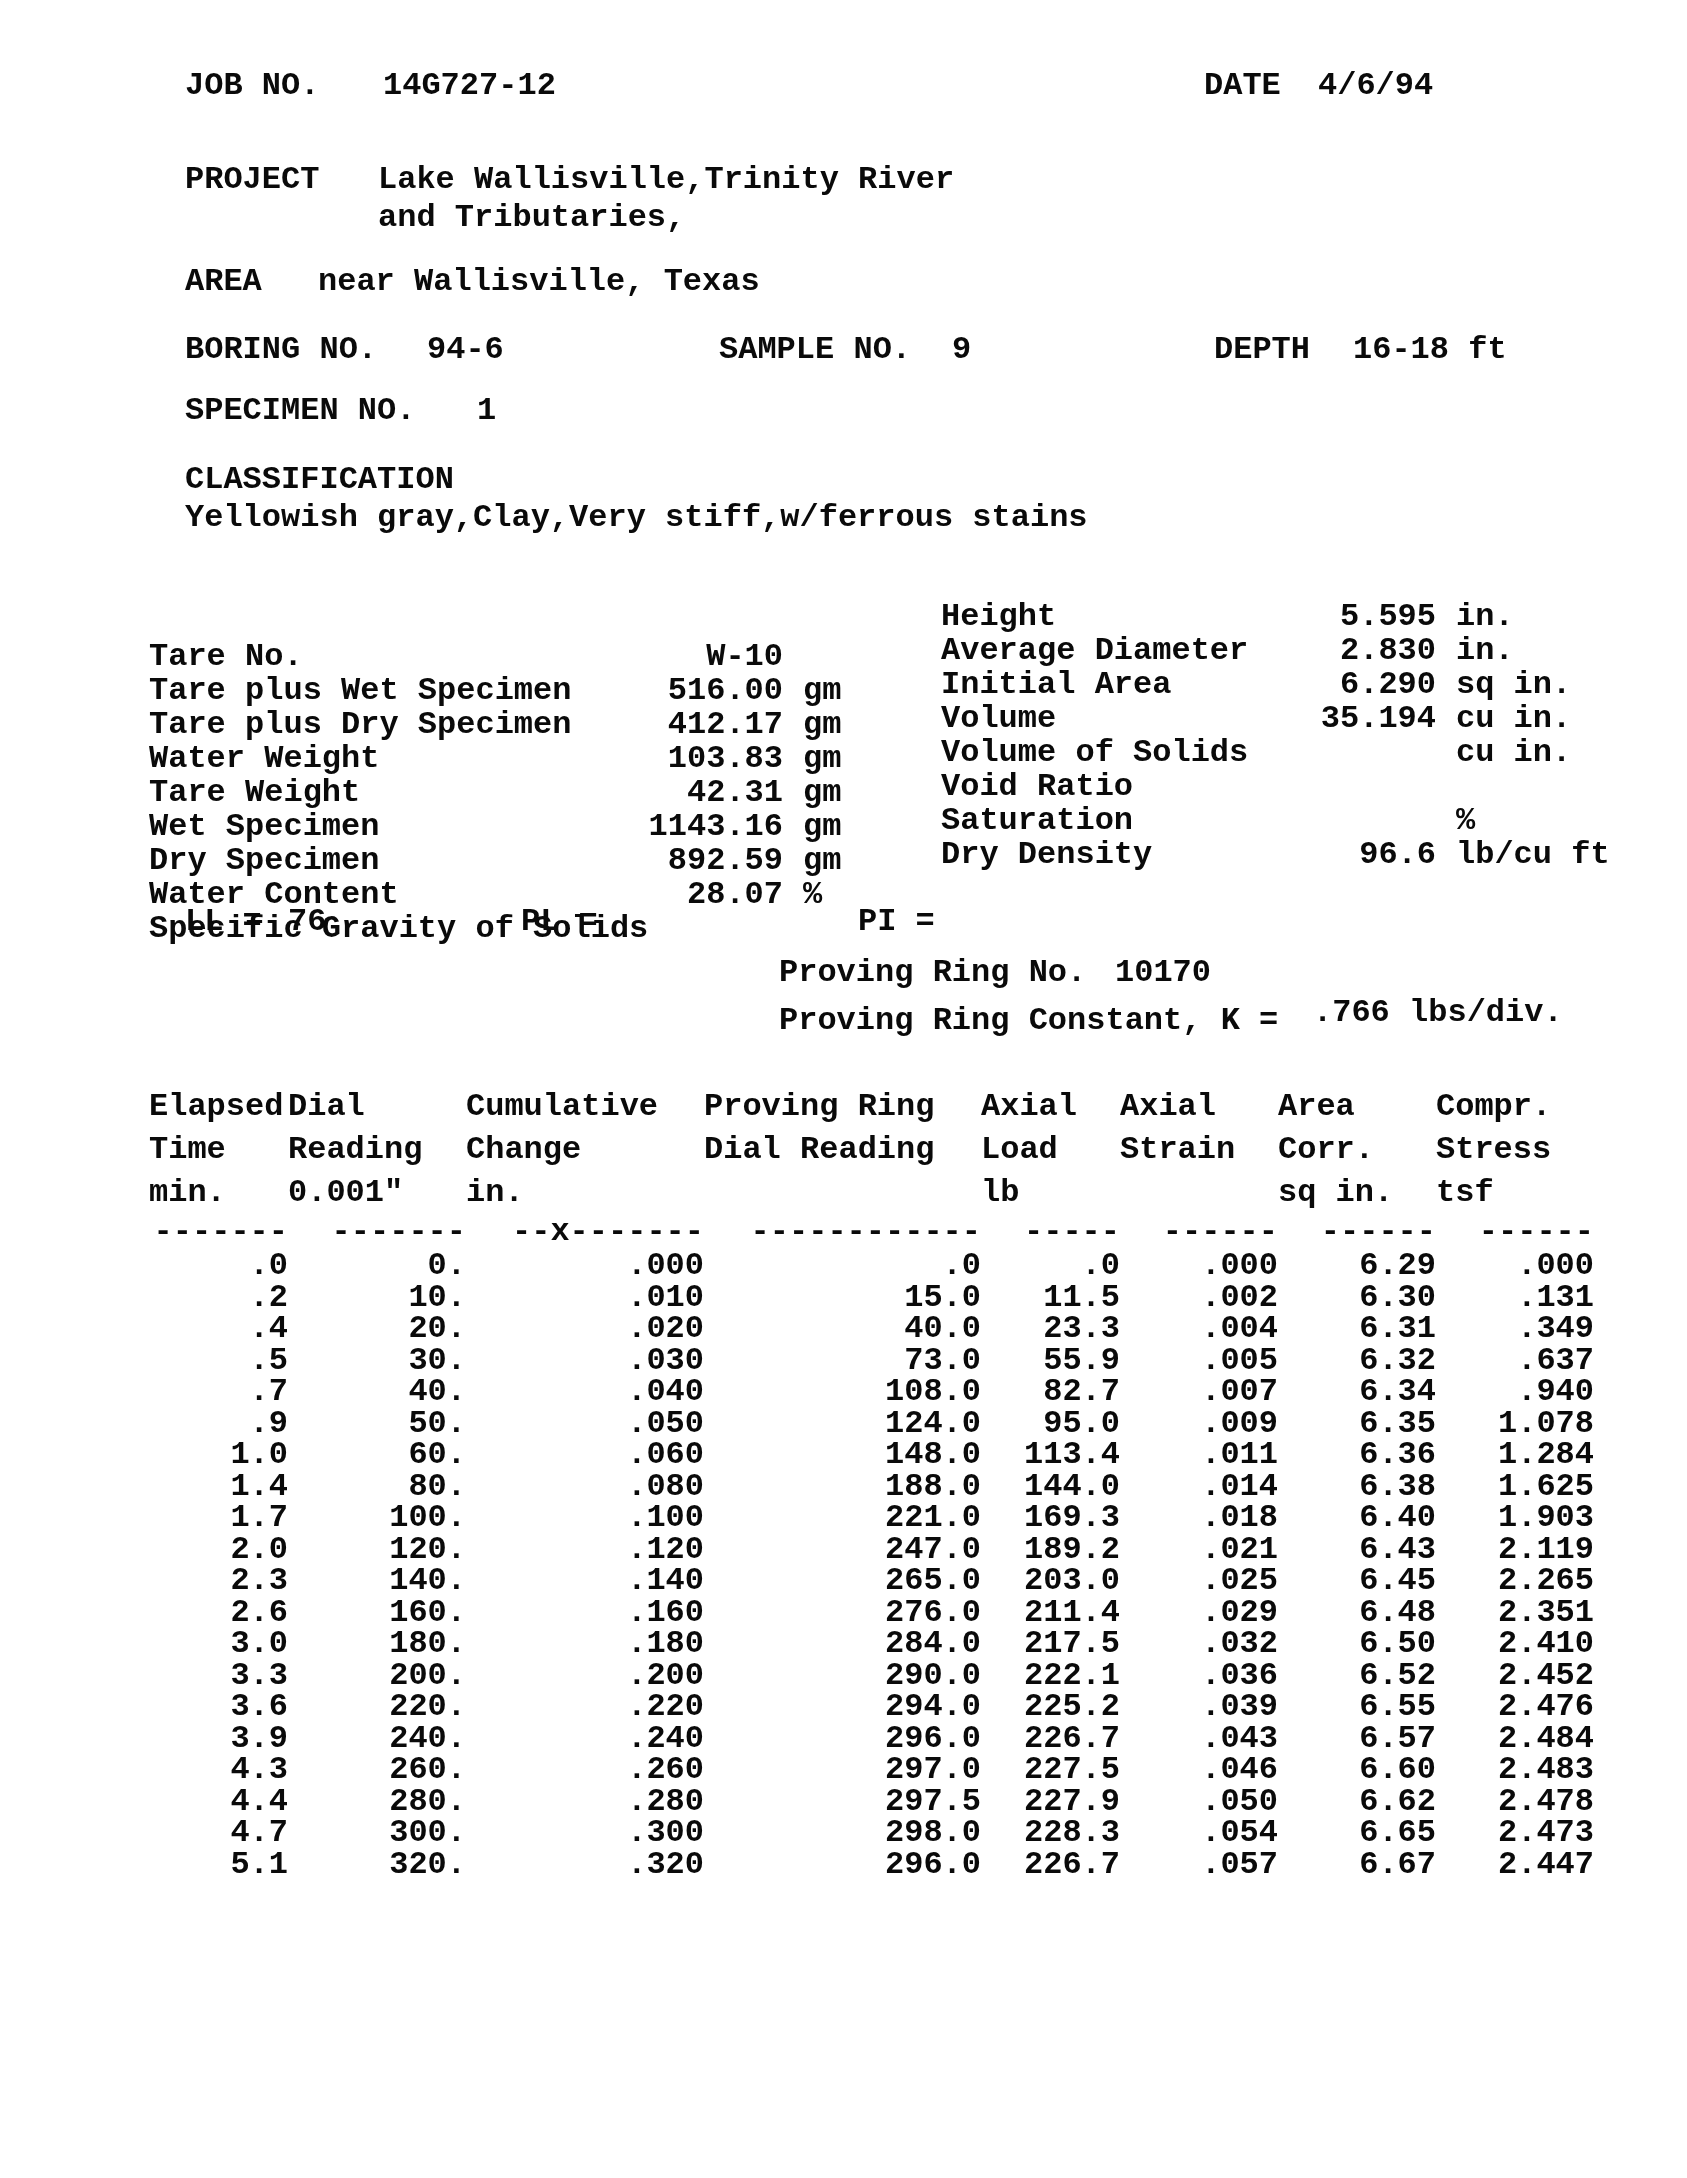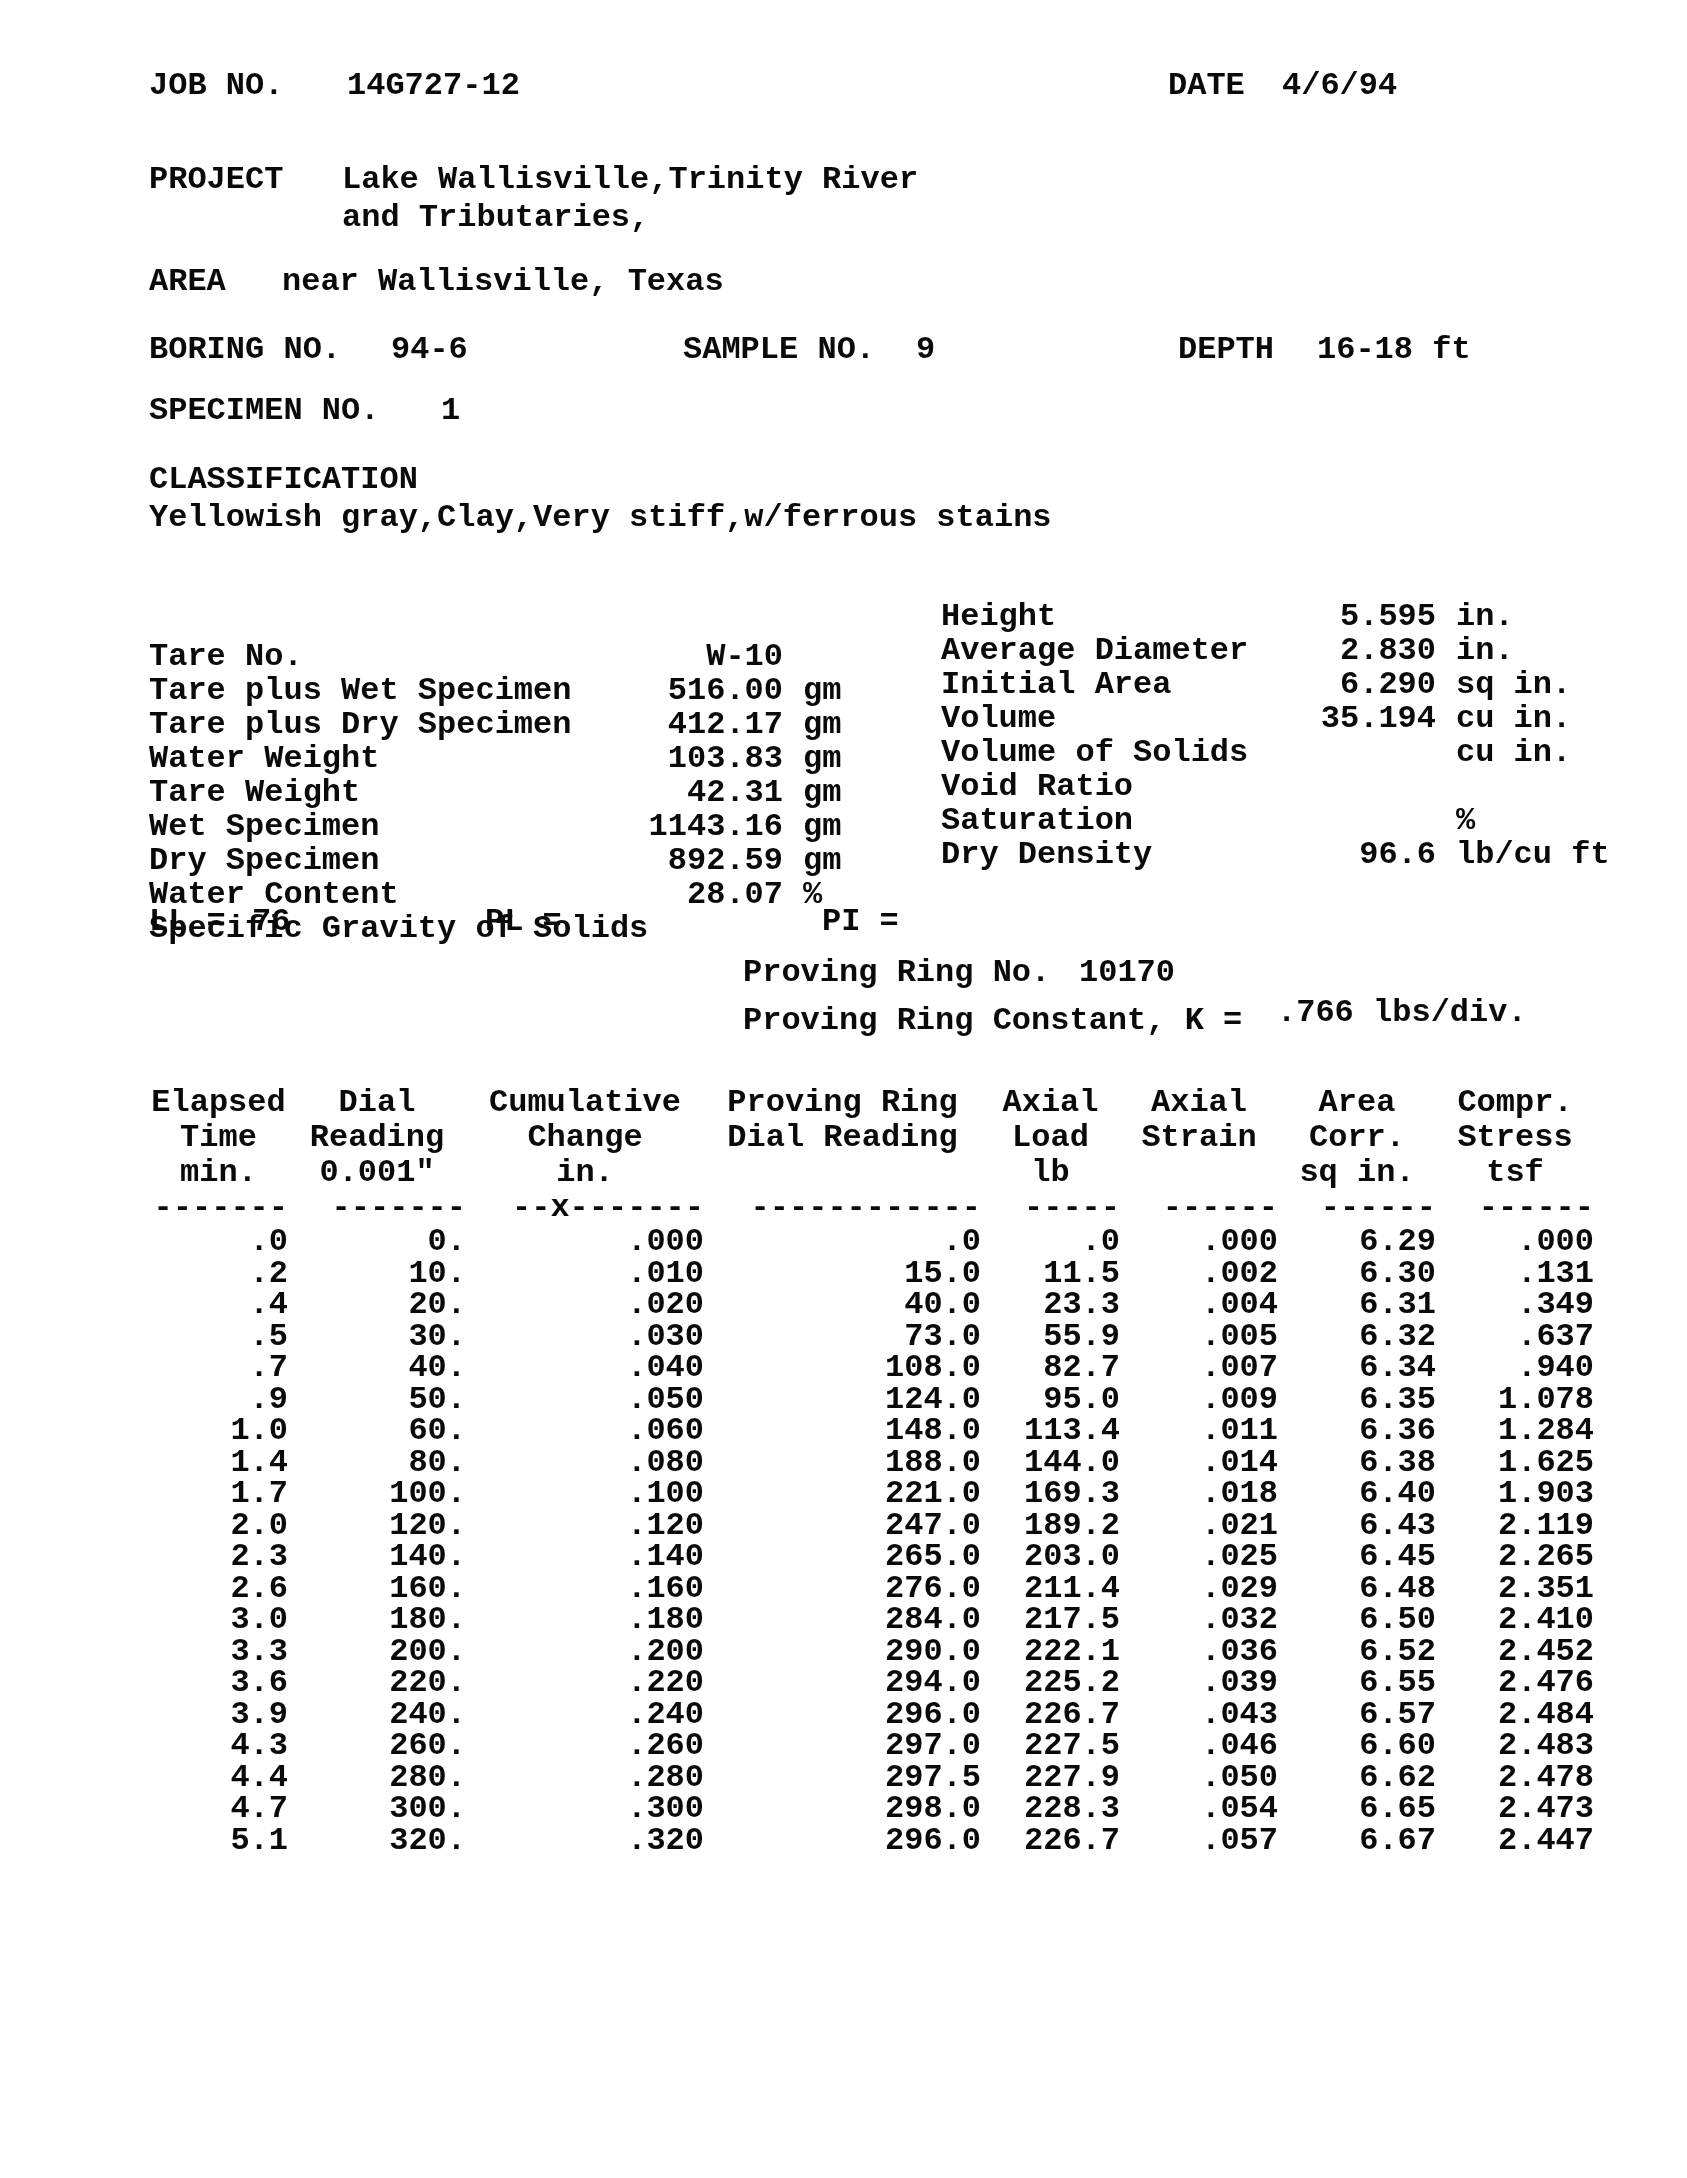--- a/index.html
+++ b/index.html
@@ -7,41 +7,41 @@
     position:relative;
     width:1687px;height:2178px;
     background:#ffffff;
     color:#0a0a0a;
     font-family:"Liberation Mono","DejaVu Sans Mono",monospace;
     font-weight:700;
     font-size:32px;
     line-height:34px;
     overflow:hidden;
   }
-  .abs{position:absolute;white-space:pre;}
+  .abs{position:absolute;white-space:pre;margin-left:36px;}
   
   .info-col{position:absolute;}
   .info-row{height:34px;white-space:pre;}
   .info-row .lbl{display:inline-block;vertical-align:top;}
   .info-row .val{display:inline-block;vertical-align:top;text-align:right;}
   .info-row .unit{display:inline-block;vertical-align:top;margin-left:20px;}
   .info-left .lbl{width:495px;}
   .info-left .val{width:139px;}
   .info-right .lbl{width:337px;}
   .info-right .val{width:158px;}
   
   table.data{
     position:absolute;left:149px;top:1085px;
     width:1445px;
     border-collapse:collapse;table-layout:fixed;
   }
   table.data td{padding:0;}
   table.data thead td{
-    text-align:center;vertical-align:top;
-    white-space:pre-line;line-height:35px;
+    vertical-align:top;
+    white-space:pre-line;line-height:43px;
   }
   table.data tr.dashes td{text-align:right;line-height:36px;white-space:pre;}
   table.data tbody td{text-align:right;line-height:31.5px;white-space:pre;}
 </style>
 </head>
 <body>
 
 <div class="page">
 
   <span class="abs" style="left:149px;top:69px;">JOB NO.</span>

